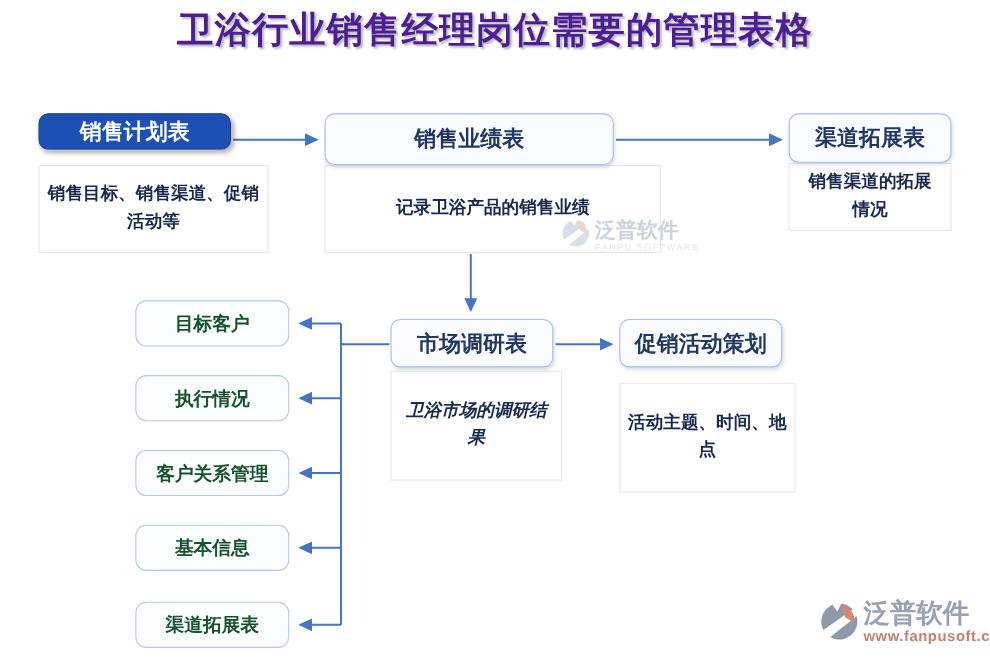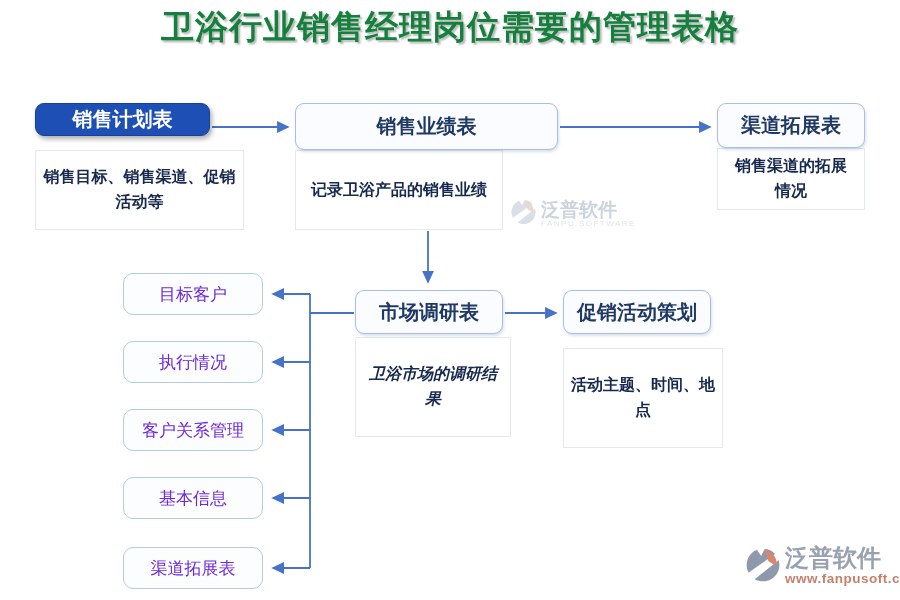--- a/index.html
+++ b/index.html
@@ -2,21 +2,21 @@
 <html><head>
 <meta charset="utf-8">
 <style>
   html,body { margin:0; padding:0; background:#ffffff; }
   .canvas {
     position:relative; width:900px; height:600px; background:#ffffff;
     font-family:"Liberation Sans", sans-serif; overflow:hidden;
   }
   .title {
     position:absolute; top:5px; left:0; width:100%; text-align:center;
-    font-size:33px; font-weight:bold; color:#15803d; letter-spacing:1px;
+    font-size:33px; font-weight:bold; color:#4c1d95; letter-spacing:1px;
     text-shadow:2px 2px 2px #b9b9b9;
   }
   .hdr {
     position:absolute; display:flex; align-items:center; justify-content:center;
     border-radius:9px; font-weight:bold; color:#1F3864; background:#FBFCFF;
     border:1px solid #A9BEE4; box-shadow:1px 2px 3px rgba(110,130,170,.25);
     font-size:20px; z-index:2; box-sizing:border-box;
   }
   .hdr.primary {
     background:#1E4FB5; color:#ffffff; border:1px solid #17409a;
@@ -25,27 +25,27 @@
   .desc {
     position:absolute; display:flex; align-items:center; justify-content:center;
     text-align:center; background:#ffffff; border:1px solid #E3E8F4;
     font-weight:bold; color:#17294E; font-size:16px; line-height:1.55;
     z-index:1; box-sizing:border-box;
   }
   .side {
     position:absolute; left:123px; width:140px; height:42px;
     display:flex; align-items:center; justify-content:center;
     background:#FCFDFF; border:1.5px solid #B7C8EA; border-radius:10px;
-    font-weight:normal; font-size:17px; color:#6d28d9; z-index:2; box-sizing:border-box;
+    font-weight:bold; font-size:17px; color:#14532d; z-index:2; box-sizing:border-box;
   }
   
   .plan-h  { left:35px;  top:103px; width:175px; height:33px; }
   .plan-d  { left:35px;  top:150px; width:209px; height:80px; padding:0 6px; }
   .perf-h  { left:295px; top:103px; width:263px; height:47px; }
-  .perf-d  { left:295px; top:150px; width:208px; height:80px; padding:0 10px; }
+  .perf-d  { left:295px; top:150px; width:306px; height:80px; padding:0 10px; }
   .chan-h  { left:717px; top:103px; width:148px; height:45px; }
   .chan-d  { left:717px; top:148px; width:148px; height:62px; padding:0 10px; }
   .res-h   { left:355px; top:290px; width:148px; height:44px; }
   .res-d   { left:355px; top:337px; width:156px; height:100px; padding:0 12px;font-style:italic; }
   .promo-h { left:563px; top:290px; width:148px; height:44px; }
   .promo-d { left:563px; top:348px; width:160px; height:100px; padding:0 0; }
   .side1 { top:273px; }
   .side2 { top:341px; }
   .side3 { top:409px; }
   .side4 { top:477px; }

